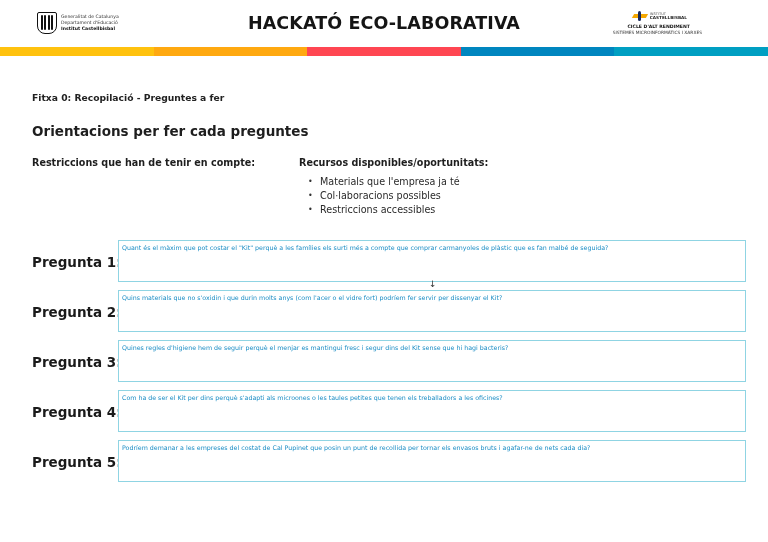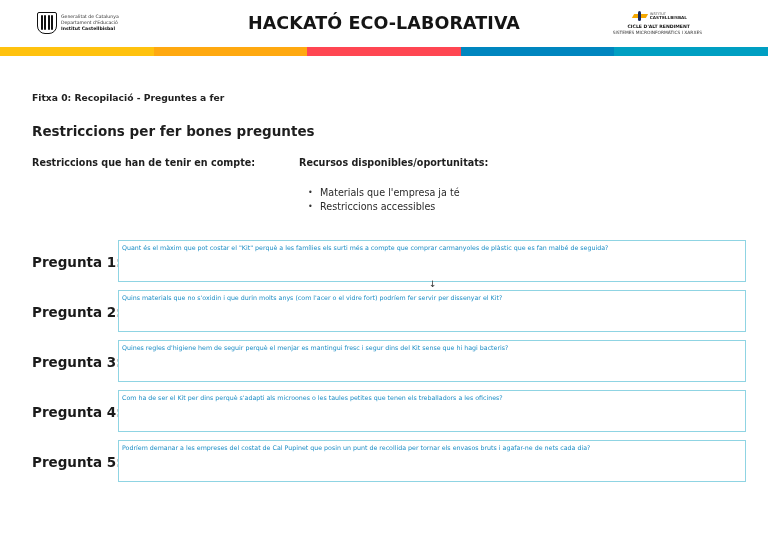--- a/index.html
+++ b/index.html
@@ -27,21 +27,21 @@
 
     .color-bar { position: absolute; left: 0; top: 47px; width: 768px; height: 9px; display: flex; }
     .color-bar div { flex: 1; height: 100%; }
 
     .fitxa { position: absolute; left: 32px; top: 92px; font-size: 9.2px; font-weight: bold; color: #222; }
     .orient { position: absolute; left: 32px; top: 123px; font-size: 13.5px; font-weight: bold; color: #1e1e1e; }
 
     .col { position: absolute; top: 156px; }
     .col.left { left: 32px; }
     .col.right { left: 299px; }
-    .col h3 { font-size: 9.6px; font-weight: bold; color: #1e1e1e; line-height: 14px; margin-bottom: 16px; }
+    .col h3 { font-size: 9.6px; font-weight: bold; color: #1e1e1e; line-height: 14px; margin-bottom: 5px; }
     .col ul { list-style: none; padding-left: 9px; }
     .col li { font-size: 9.6px; line-height: 14.2px; color: #2a2a2a; position: relative; padding-left: 12px; }
     .col li::before { content: "•"; position: absolute; left: 0; top: 0; font-size: 8px; color: #333; }
 
     .q-label { position: absolute; left: 32px; font-size: 13.5px; font-weight: bold; color: #1a1a1a; }
     .q-box { position: absolute; left: 118px; width: 628px; height: 42px; border: 1px solid #8fd4e3; padding: 2px 3px; font-size: 6.3px; color: #1a8cc4; line-height: 9px; background: #fff; }
 
     .cursor-arrow { position: absolute; left: 429px; top: 280px; font-size: 9px; color: #333; line-height: 9px; }
   </style>
 </head>
@@ -79,30 +79,31 @@
 
 <div class="color-bar">
   <div style="background: rgb(255, 194, 14);"></div>
   <div style="background: rgb(255, 169, 16);"></div>
   <div style="background: rgb(255, 70, 82);"></div>
   <div style="background: rgb(0, 134, 191);"></div>
   <div style="background: rgb(0, 159, 194);"></div>
 </div>
 
 <div class="fitxa">Fitxa 0: Recopilació - Preguntes a fer</div>
-<div class="orient">Restriccions per fer bones preguntes</div>
+<div class="orient">Orientacions per fer cada preguntes</div>
 
 <div class="col left">
   <h3>Restriccions que han de tenir en compte:</h3>
 </div>
 
 <div class="col right">
   <h3>Recursos disponibles/oportunitats:</h3>
   <ul>
     <li>Materials que l'empresa ja té</li>
+    <li>Col·laboracions possibles</li>
     <li>Restriccions accessibles</li>
   </ul>
 </div>
 
 <div class="q-label" style="top:254px">Pregunta 1:</div>
 <div class="q-box" style="top:240px">Quant és el màxim que pot costar el "Kit" perquè a les famílies els surti més a compte que comprar carmanyoles de plàstic que es fan malbé de seguida?</div>
 
 <div class="q-label" style="top:304px">Pregunta 2:</div>
 <div class="q-box" style="top:290px">Quins materials que no s'oxidin i que durin molts anys (com l'acer o el vidre fort) podríem fer servir per dissenyar el Kit?</div>
 

